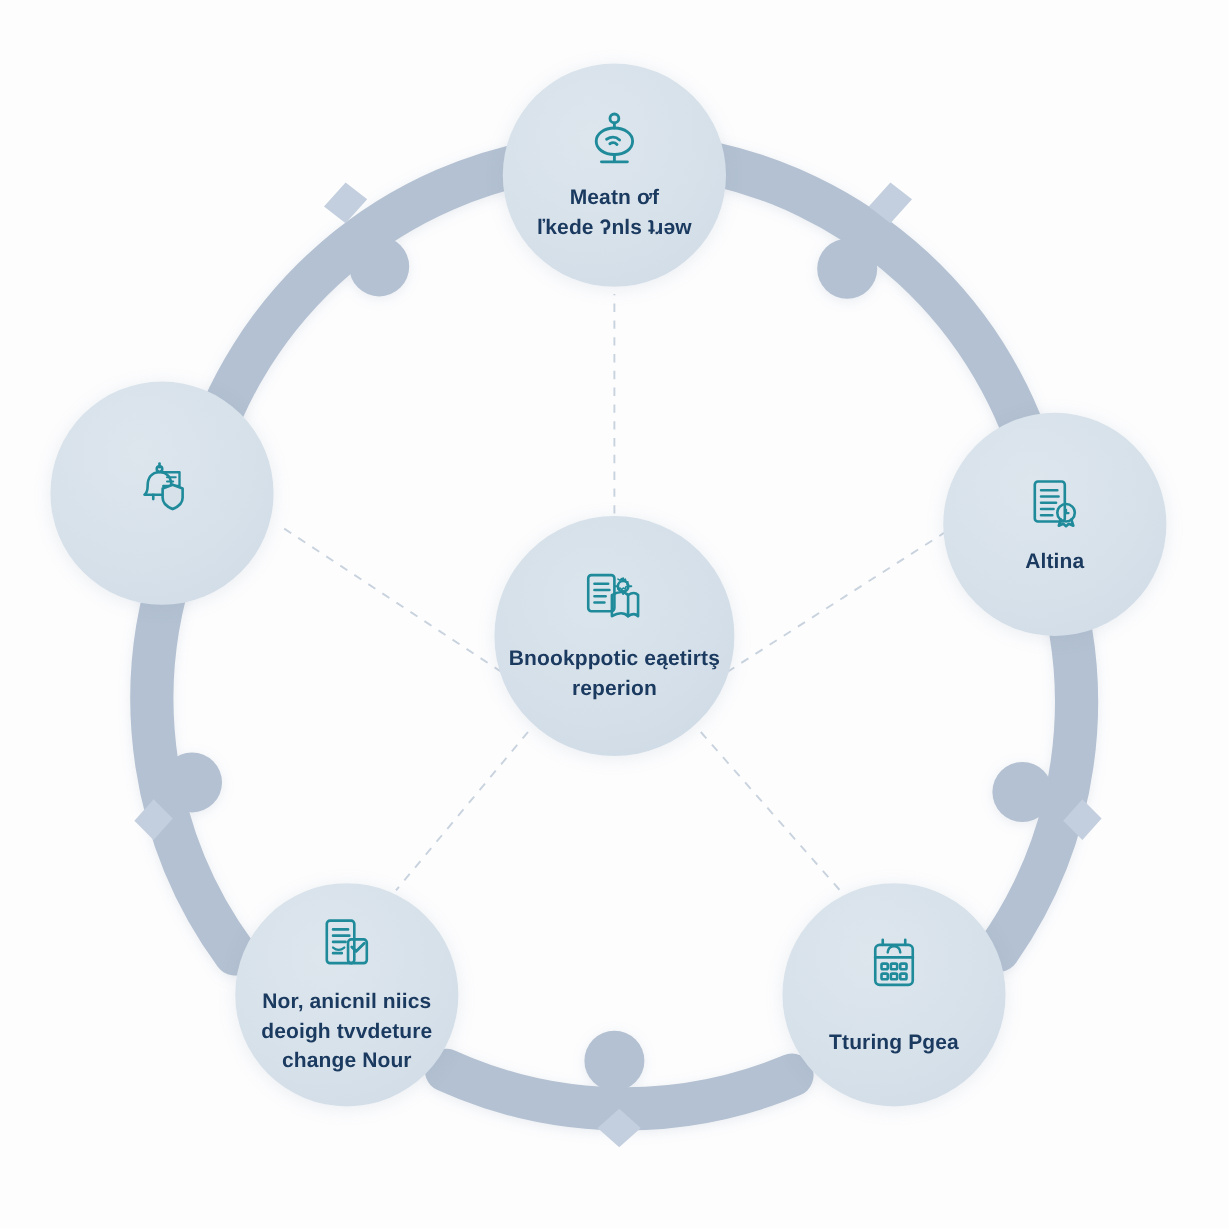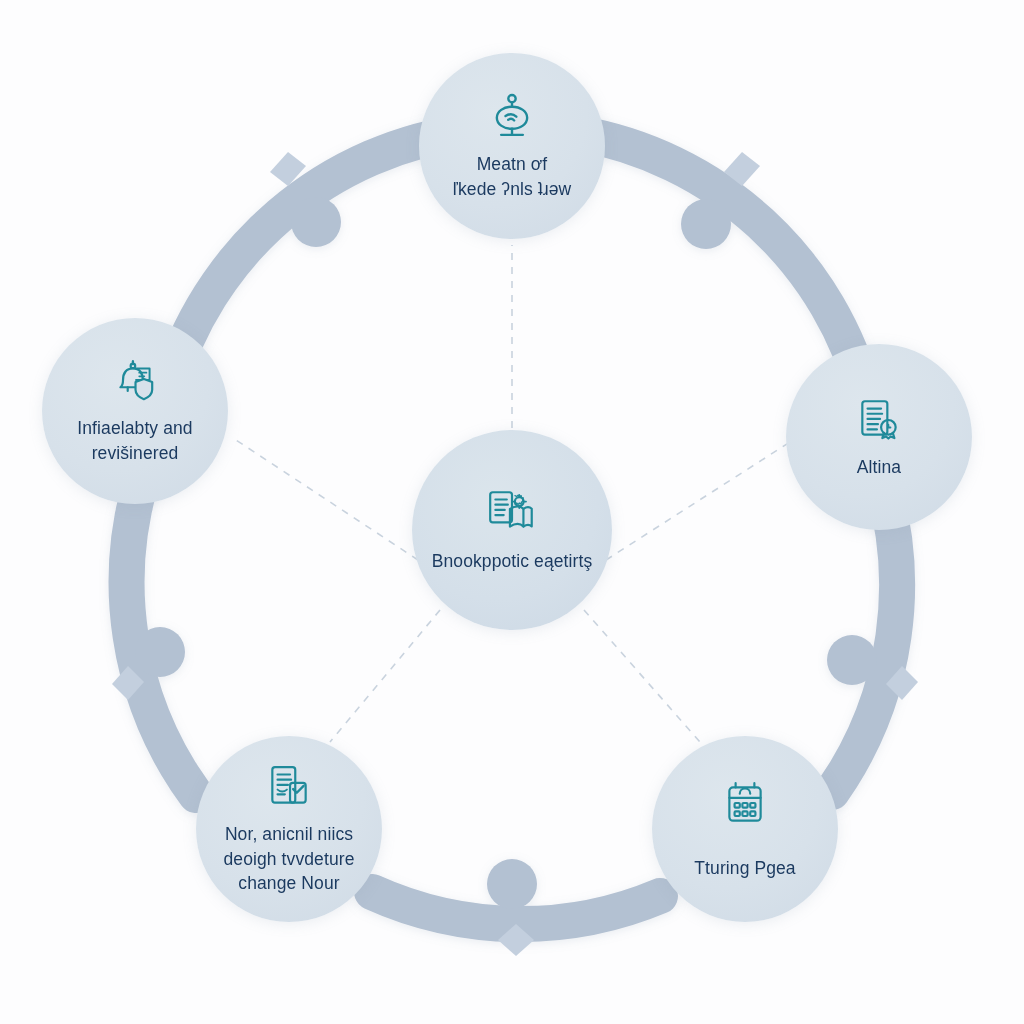--- a/index.html
+++ b/index.html
@@ -37,21 +37,21 @@
     text-align: center;
     box-sizing: border-box;
   }
   .node .icon-wrap {
     display: block;
     line-height: 0;
     margin-bottom: 10px;
   }
   .node .label {
     color: #1b3a60;
-    font-weight: normal;
+    font-weight: bold;
     letter-spacing: .1px;
     line-height: 1.42;
     padding: 0 14px;
     text-shadow: 0 0 1px rgba(255,255,255,0.35);
   }
   .node-outer { width: 186px; height: 186px; }
   .node-outer .label { font-size: 17.5px; }
   .node-center {
     width: 200px; height: 200px;
     background: radial-gradient(circle at 42% 34%, #dbe5ec 0%, #d4dfe9 58%, #ccd8e4 100%);
@@ -188,36 +188,33 @@
       <svg width="52" height="50" viewBox="0 0 48 48" fill="none" stroke="#1f8a9a" stroke-width="2.1" stroke-linecap="round" stroke-linejoin="round">
         <path d="M22 8 V5"></path>
         <circle cx="22" cy="9.5" r="2.2"></circle>
         <path d="M22 12 c-6.5 0-9.5 4.5-9.5 11 0 5-2.5 7-2.5 7 h24 c0-0-2.5-2-2.5-7 0-6.5-3-11-9.5-11z"></path>
         <path d="M17 30 v3.5 M27 30 v3.5"></path>
         <path d="M25 12 h13 v11 h-13" stroke-width="1.9"></path>
         <path d="M28 16 h7 M28 19.5 h5" stroke-width="1.6"></path>
         <path d="M32.5 22 l8 3 v7.5 c0 4.5-4.2 7.5-8 9 -3.8-1.5-8-4.5-8-9 V25 z" fill="#d7e1ea"></path>
       </svg>
     </span>
-    <div class="label">
-      <div>Infiaelabty and</div>
-      <div>revišinered</div>
-    </div>
   </div>
 
   <div class="node node-center" id="node-center">
     <span class="icon-wrap">
       <svg width="54" height="52" viewBox="0 0 52 48" fill="none" stroke="#1f8a9a" stroke-width="2.1" stroke-linecap="round" stroke-linejoin="round">
         <rect x="5" y="4" width="21" height="29" rx="2.5"></rect>
         <path d="M10 11 h11 M10 16 h12 M10 21 h9 M10 26 h8"></path>
         <path d="M24 20 c5-3 10-3 13 0 v17 c-3-3-8-3-13 0 z"></path>
         <path d="M37 20 c3-2 6-2 8 0 v17 c-2-2-5-2-8 0"></path>
         <circle cx="33" cy="13" r="4.2"></circle>
         <path d="M33 8.8 V6.5 M33 19.2 v-2.3 M28.8 13 h-2.3 M39.5 13 h-2.3" stroke-width="1.7"></path>
         <path d="M41 25 l2 1 1.5-1.5 1.5 1.5 2-1 .5 2.2 2 .5-1 2 1 2-2 .5-.5 2.2-2-1-1.5 1.5-1.5-1.5-2 1" stroke-width="1.5" transform="translate(-6,-14) scale(0.85)"></path>
       </svg>
     </span>
     <div class="label">
       <div>Bnookppotic eąetirtş</div>
+      <div>reperion</div>
     </div>
   </div>
 
 </div>
 
 </body></html>

